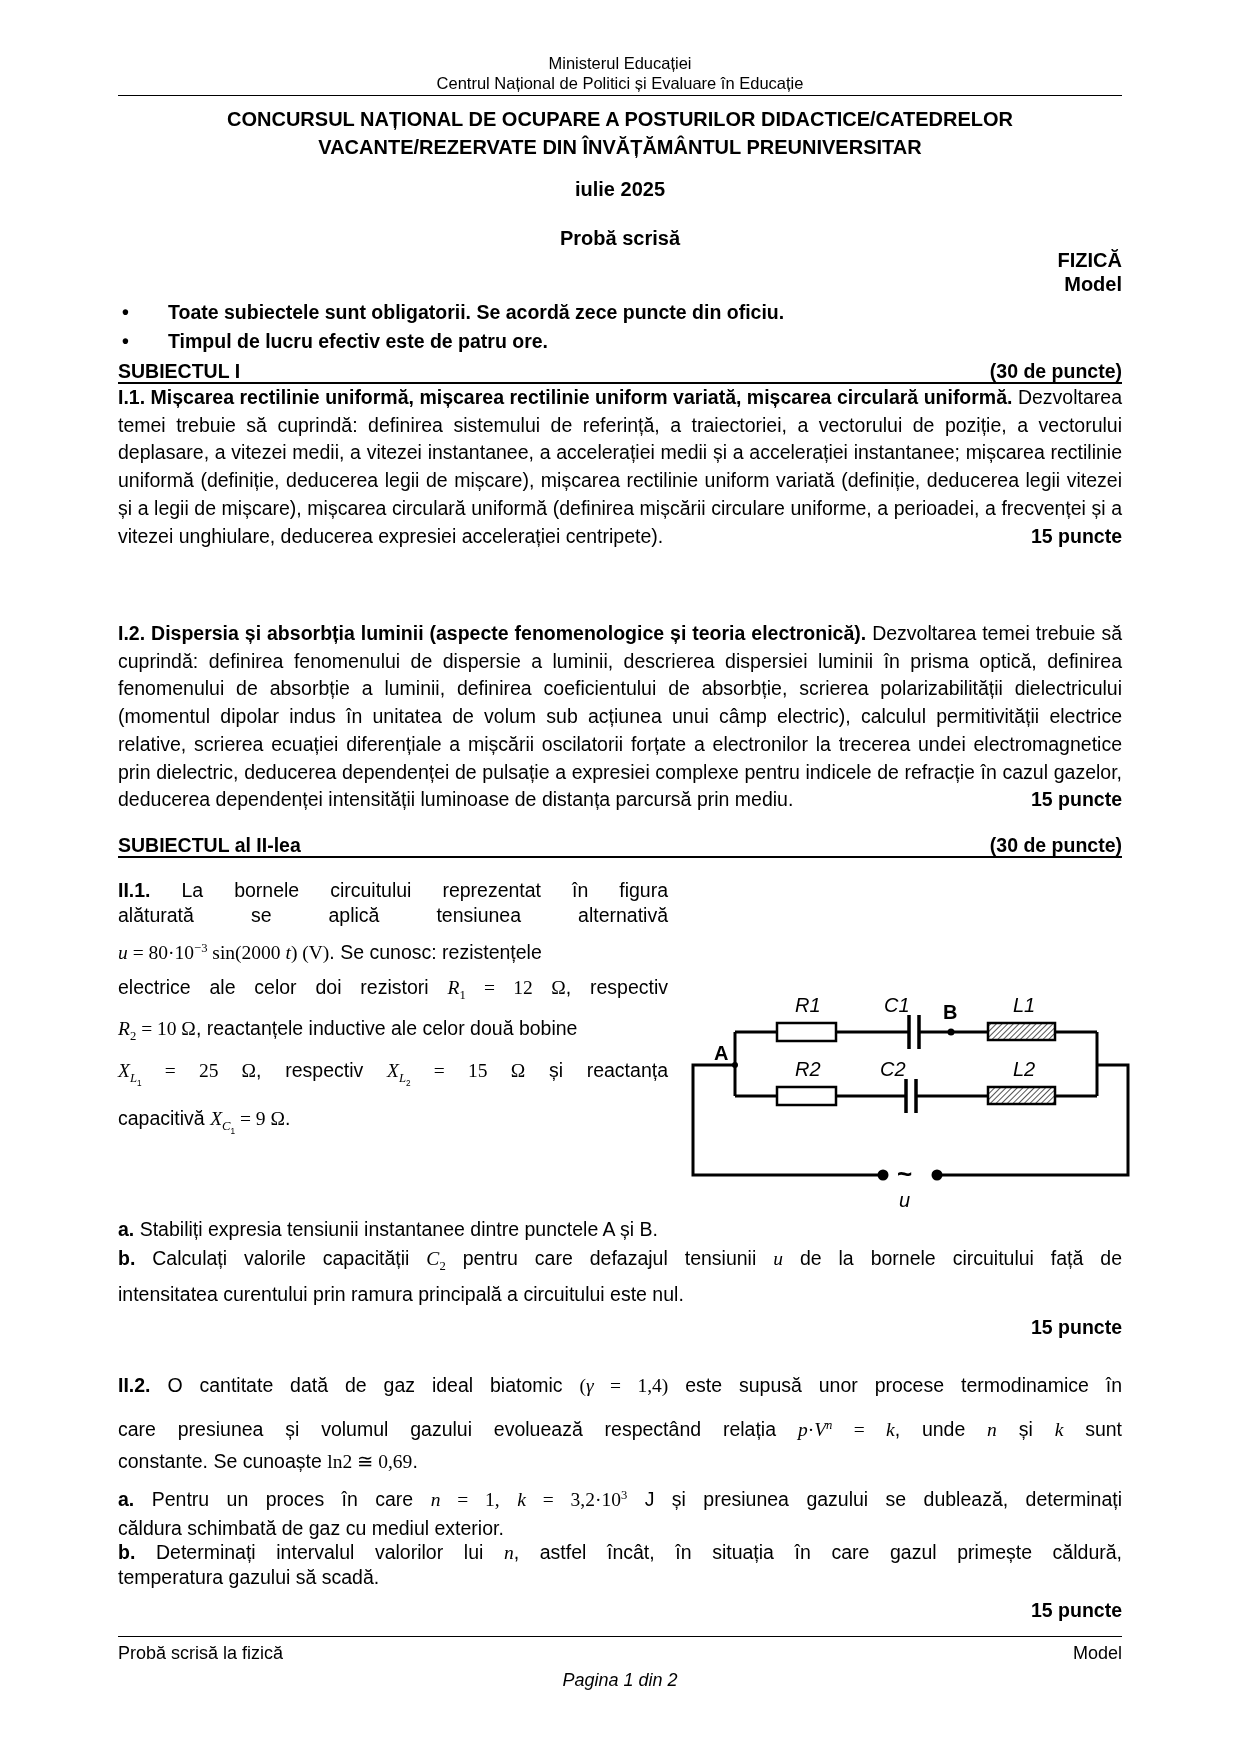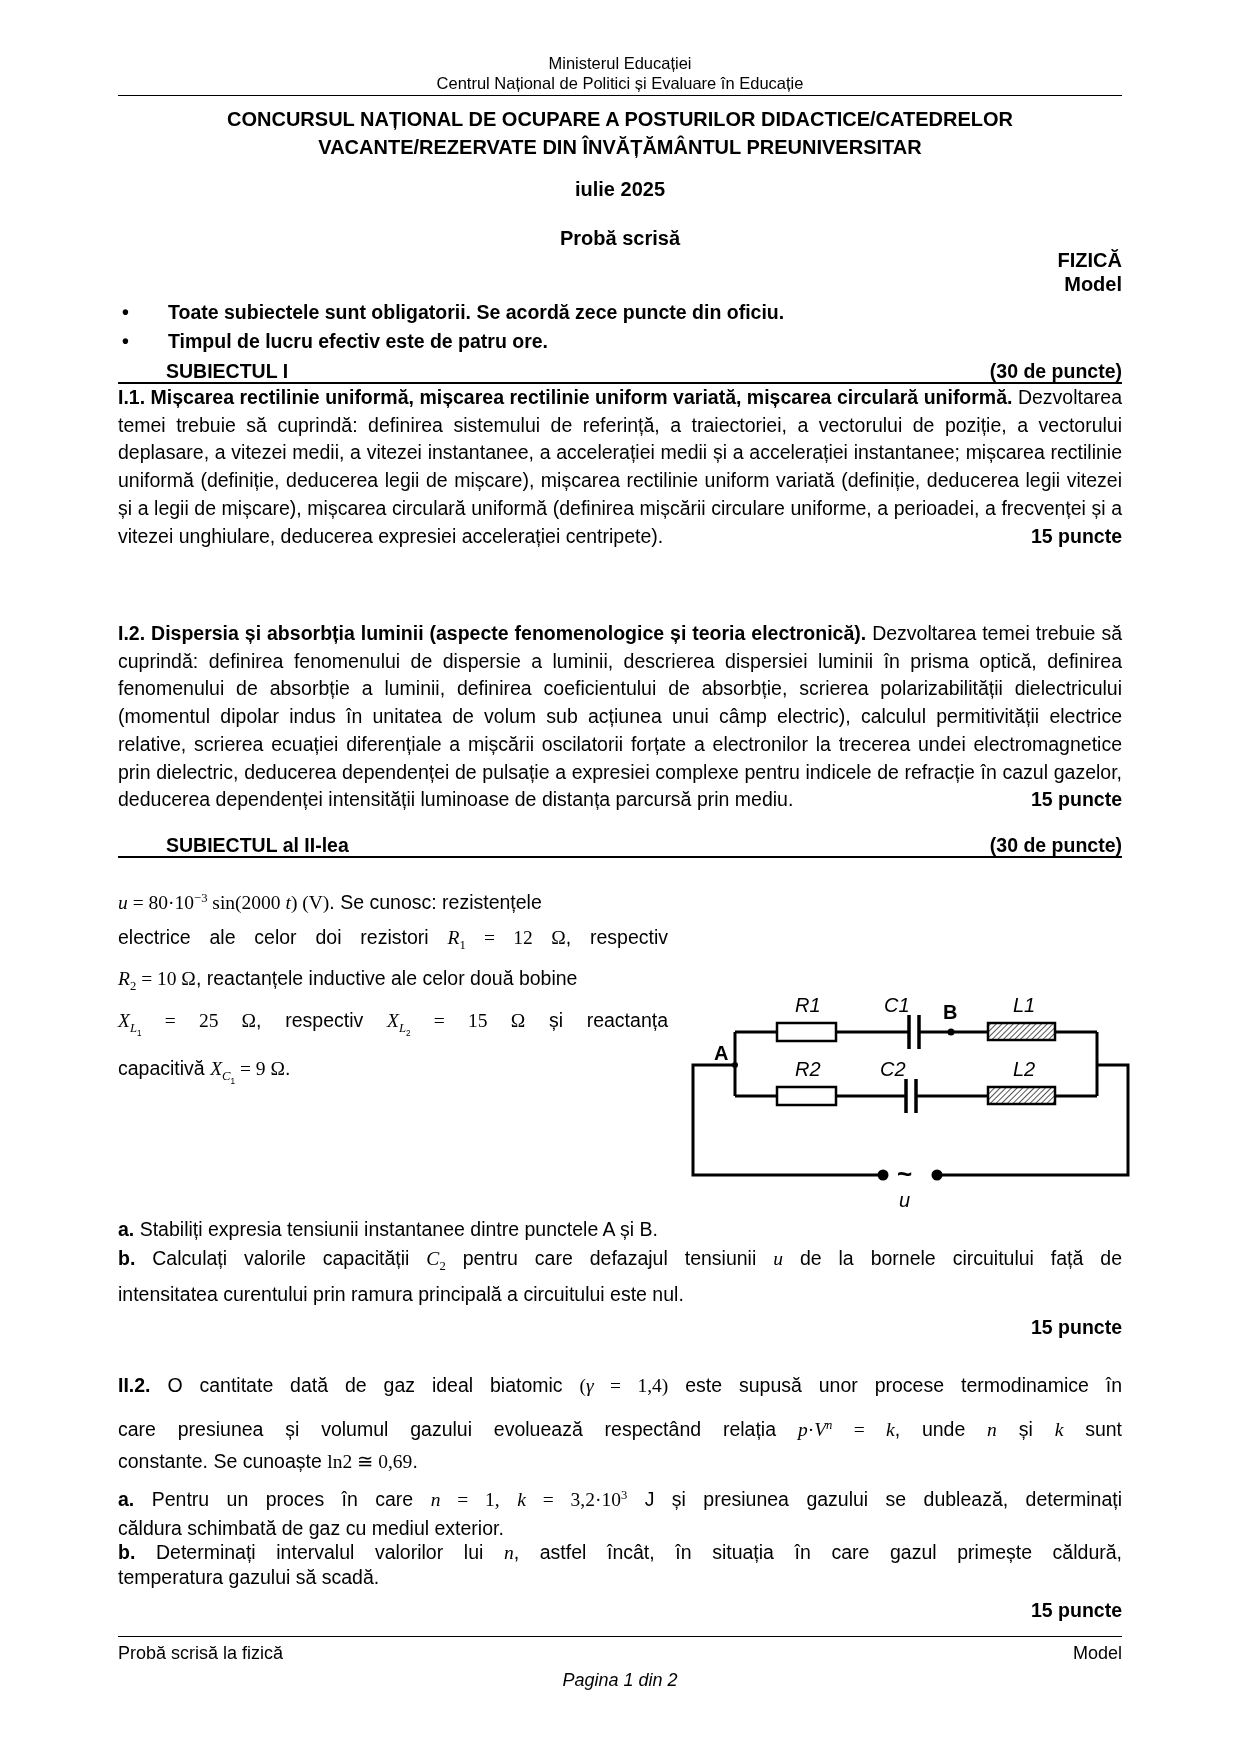--- a/index.html
+++ b/index.html
@@ -6,21 +6,21 @@
   body { width: 1241px; height: 1755px; position: relative; overflow: hidden;
          font-family: "Liberation Sans", "DejaVu Sans", sans-serif; color: #000; }
   .abs { position: absolute; }
   .center { left: 118px; width: 1004px; text-align: center; }
   .hdr-small { font-size: 16.5px; line-height: 21px; }
   .title { font-size: 20px; font-weight: bold; line-height: 25px; }
   .para { left: 118px; width: 1004px; font-size: 19.5px; line-height: 27.7px; text-align: justify; }
   .rule { left: 118px; width: 1004px; height: 0; border-top: 2px solid #000; }
   .thin { border-top: 1.3px solid #000; }
   .section-row { left: 118px; width: 1004px; font-size: 19.5px; font-weight: bold; display: flex; justify-content: space-between; }
-  .section-row span { text-decoration: underline; text-underline-offset: 4px; margin-left: 48px; }
+  .section-row span { text-decoration: underline; text-underline-offset: 4px; }
   .points { font-weight: bold; float: right; }
   .bullets { left: 118px; width: 1004px; font-size: 19.5px; font-weight: bold; line-height: 29px; }
   .bullets .b { display: flex; }
   .bullets .dot { width: 46px; padding-left: 4px; }
   i.m { font-family: "Liberation Serif", "DejaVu Serif", serif; font-style: italic; }
   .mr { font-family: "Liberation Serif", "DejaVu Serif", serif; text-align: center; }
   sub, sup { font-size: 65%; }
   .justify-line { display: block; text-align: justify; text-align-last: justify; }
   .plain-line { display: block; }
   .footer { left: 118px; width: 1004px; font-size: 18px; }
@@ -70,20 +70,22 @@
   <span class="points">15 puncte</span>
 </div>
 
 <div class="abs section-row" style="top:834px;">
   <span>SUBIECTUL al II-lea</span>
   <span>(30 de puncte)</span>
 </div>
 <div class="abs rule" style="top:856px;"></div>
 
 <div class="abs" style="left:118px; top:878px; width:550px; font-size:19.5px; line-height:27px;">
+  <span class="justify-line" style="line-height:25px;"><b>II.1.</b> <span>La bornele circuitului reprezentat în figura</span></span>
+  <span class="justify-line" style="line-height:25px;">alăturată se aplică tensiunea alternativă</span>
   <span class="plain-line" style="line-height:34px; margin-top:2px;"><i class="m">u</i><span class="mr"> = 80·10<sup>−3</sup> sin(2000 <i>t</i>) (V)</span><span>. Se cunosc: rezistențele</span></span>
   <span class="justify-line" style="line-height:34px;"><span>electrice ale celor doi rezistori</span> <i class="m">R</i><sub class="mr">1</sub><span class="mr"> = 12 Ω</span><span>, respectiv</span></span>
   <span class="plain-line" style="line-height:34px;"><i class="m">R</i><sub class="mr">2</sub><span class="mr"> = 10 Ω</span><span>, reactanțele inductive ale celor două bobine</span></span>
   <span class="justify-line" style="line-height:34px;"><span><i class="m">X</i><sub><i class="m">L</i><sub>1</sub></sub><span class="mr"> = 25 Ω</span><span>, respectiv</span></span> <span><i class="m">X</i><sub><i class="m">L</i><sub>2</sub></sub><span class="mr"> = 15 Ω</span></span> <span>și reactanța</span></span>
   <span class="plain-line" style="line-height:34px;"><span>capacitivă</span> <i class="m">X</i><sub><i class="m">C</i><sub>1</sub></sub><span class="mr"> = 9 Ω</span>.</span>
 </div>
 
 <svg class="abs" style="left:680px; top:980px;" width="460" height="230" viewBox="680 980 460 230">
   <g stroke="#000" stroke-width="3" fill="none">
 

